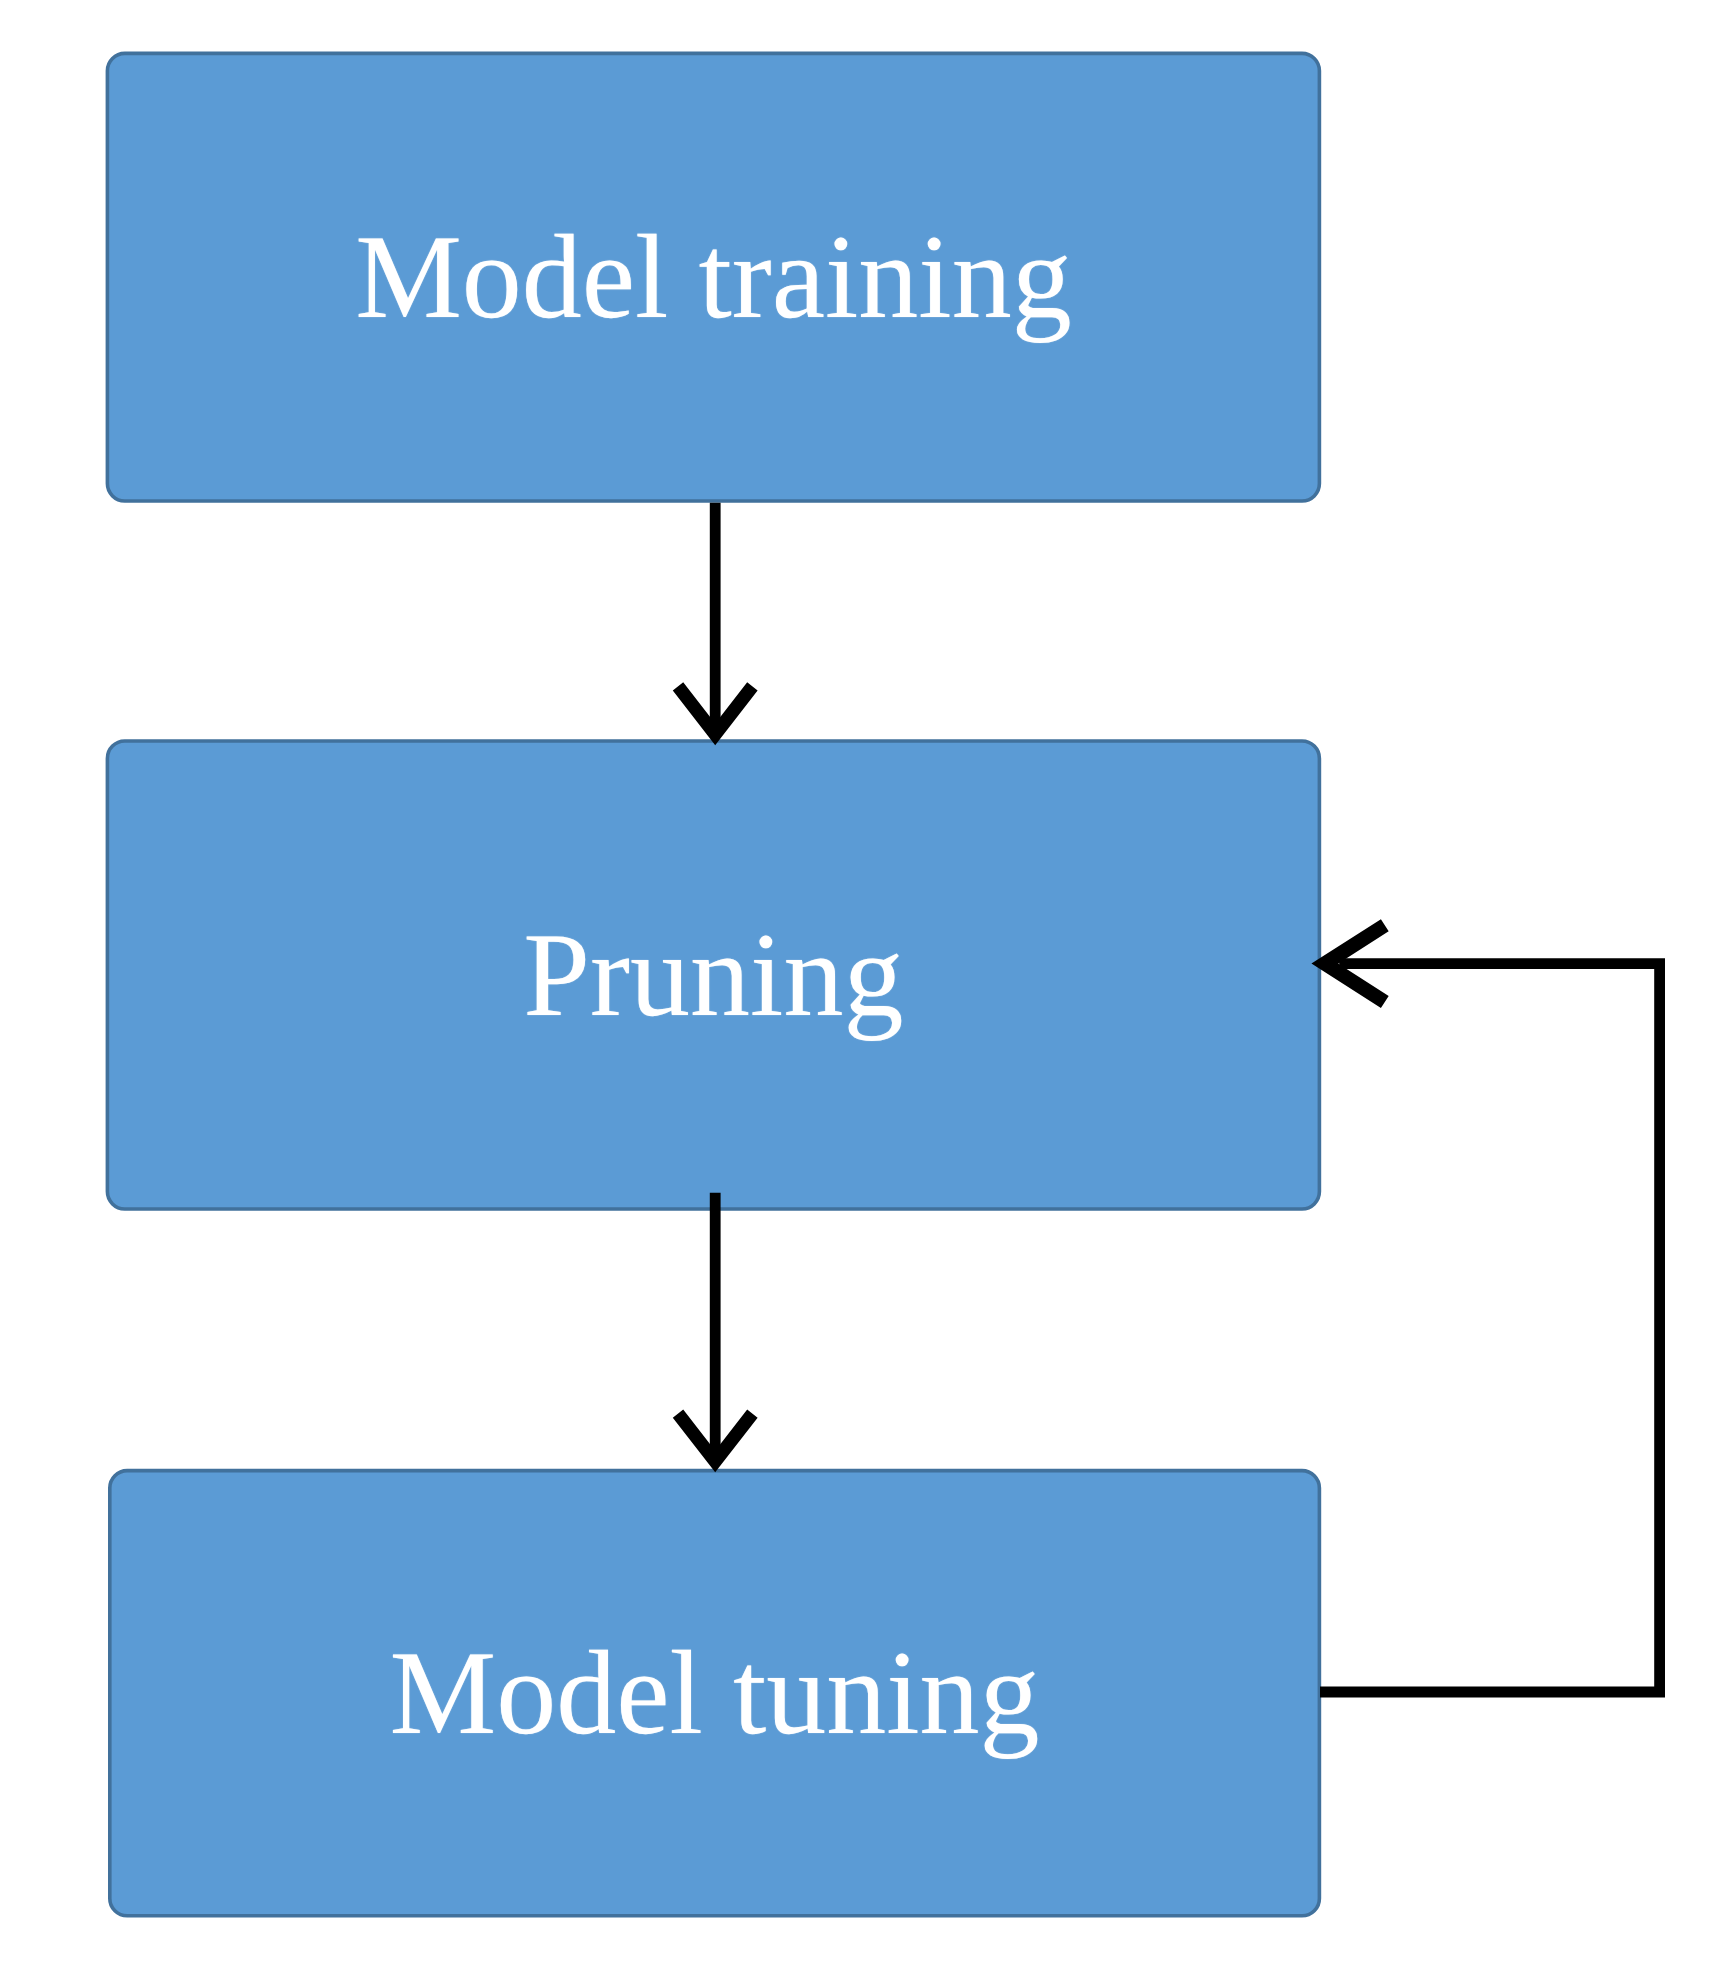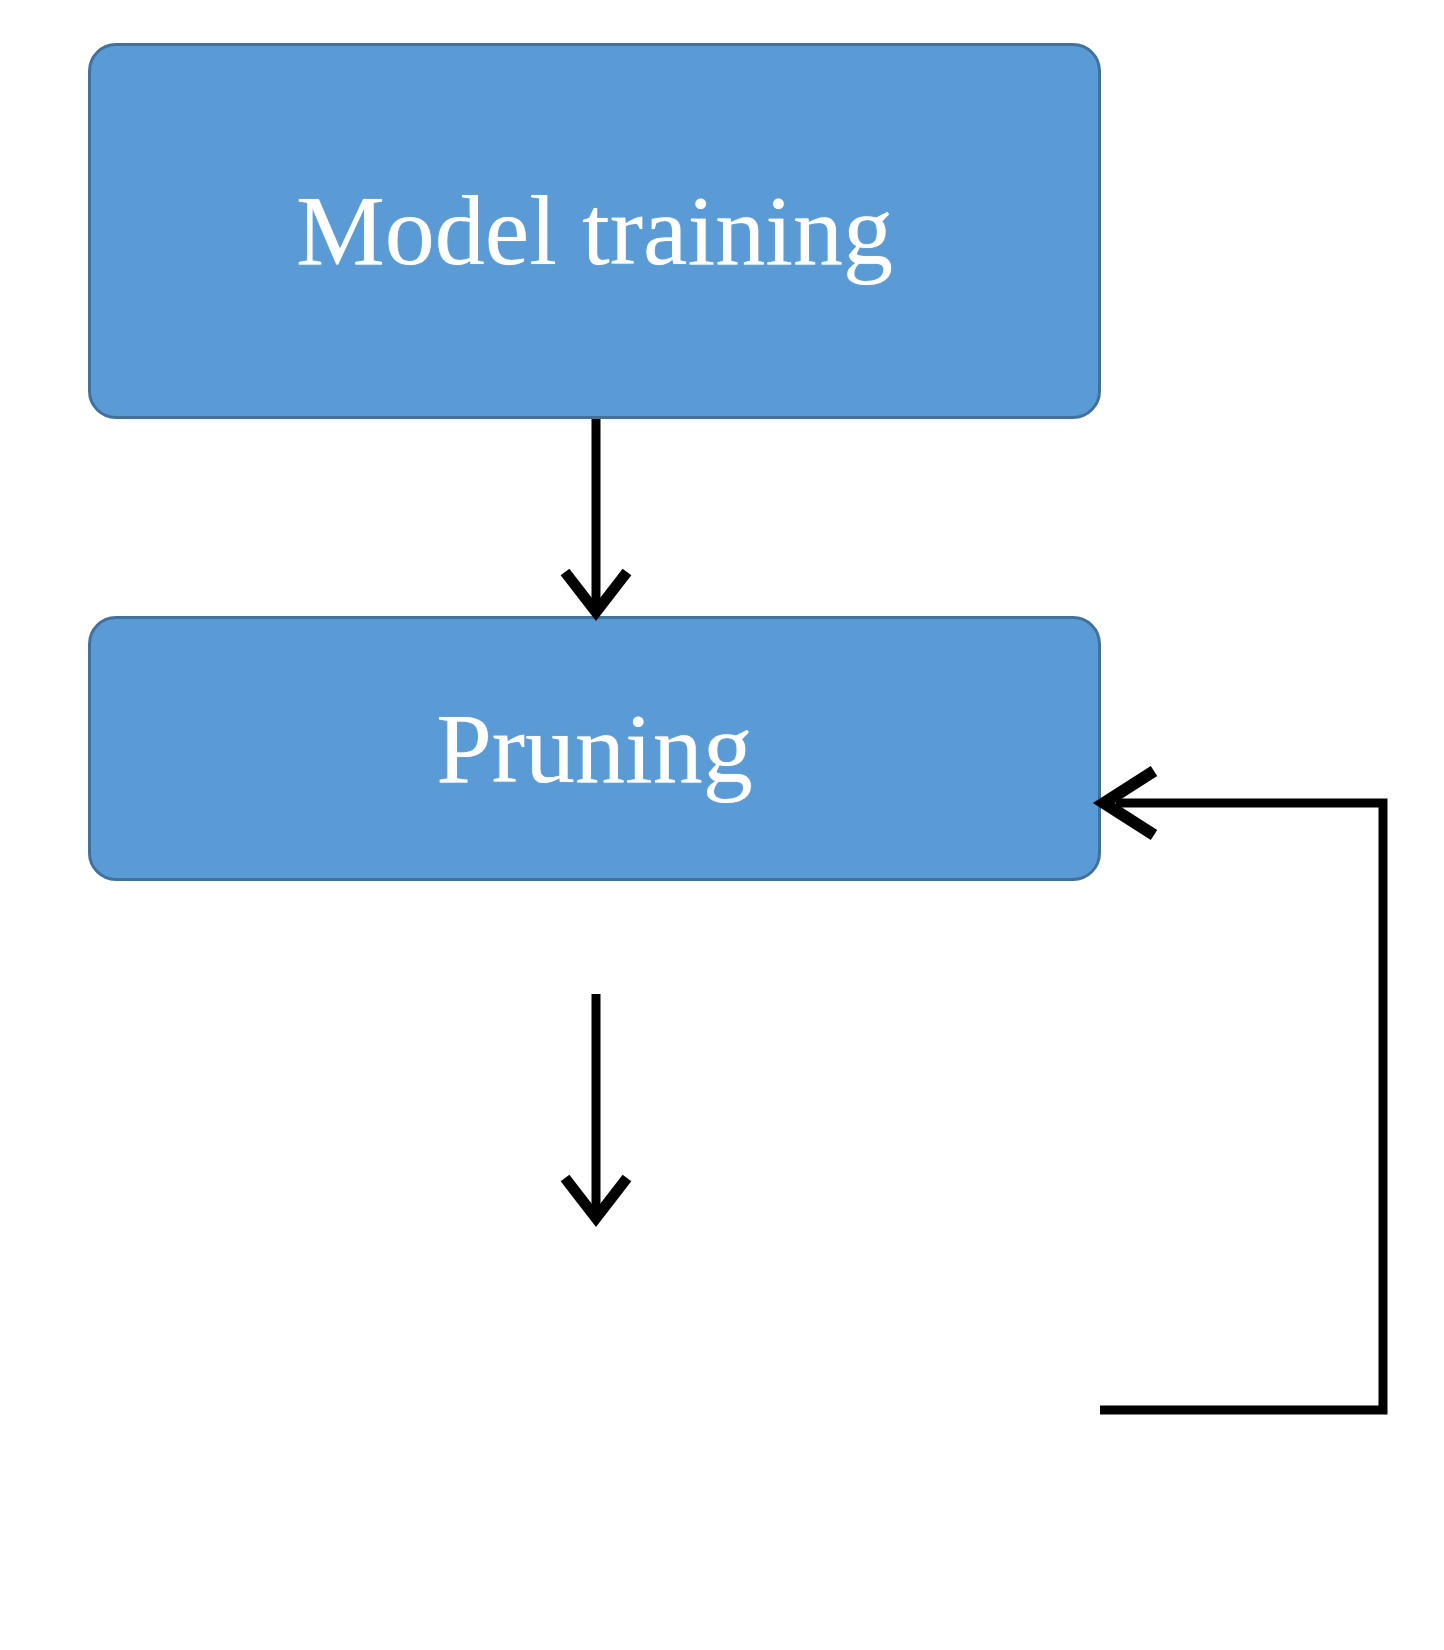--- a/index.html
+++ b/index.html
@@ -11,21 +11,21 @@
   .canvas {
     position: relative;
     width: 1444px;
     height: 1650px;
     background: #ffffff;
     overflow: hidden;
   }
   .node {
     position: absolute;
     border: 3px solid #41719c;
-    border-radius: 28px;
+    border-radius: 16px;
     box-sizing: border-box;
     display: flex;
     align-items: center;
     justify-content: center;
     text-align: center;
   }
   .node .label {
     color: #ffffff;
     font-size: 100px;
     line-height: 1.22;
@@ -46,26 +46,31 @@
 <body>
 
 <div class="canvas">
 
   <div class="node" style="left: 88px; top: 43px; width: 1013px; height: 376px; background-color: rgb(91, 155, 213); border-color: rgb(65, 113, 156);">
     <div class="label" style="color: rgb(255, 255, 255);">
       <span>Model training</span>
     </div>
   </div>
 
-  <div class="node" style="left: 88px; top: 616px; width: 1013px; height: 265px; background-color: rgb(91, 155, 213); border-color: rgb(65, 113, 156);">
+  <div class="node" style="left: 88px; top: 616px; width: 1013px; height: 393px; background-color: rgb(91, 155, 213); border-color: rgb(65, 113, 156);">
     <div class="label" style="color: rgb(255, 255, 255);">
       <span>Pruning</span>
     </div>
   </div>
 
+  <div class="node" style="left: 90px; top: 1224px; width: 1011px; height: 374px; background-color: rgb(91, 155, 213); border-color: rgb(65, 113, 156);">
+    <div class="label" style="color: rgb(255, 255, 255);">
+      <span>Model tuning</span>
+    </div>
+  </div>
 
   <svg class="edges" width="1444" height="1650" viewBox="0 0 1444 1650">
 
     <g>
       <line x1="596" y1="419" x2="596" y2="604" stroke="#000000" stroke-width="9"></line>
       <path d="M 565 572 L 596 612 L 627 572" fill="none" stroke="#000000" stroke-width="11" stroke-linejoin="miter"></path>
     </g>
 
     <g>
       <line x1="596" y1="994" x2="596" y2="1210" stroke="#000000" stroke-width="9"></line>

